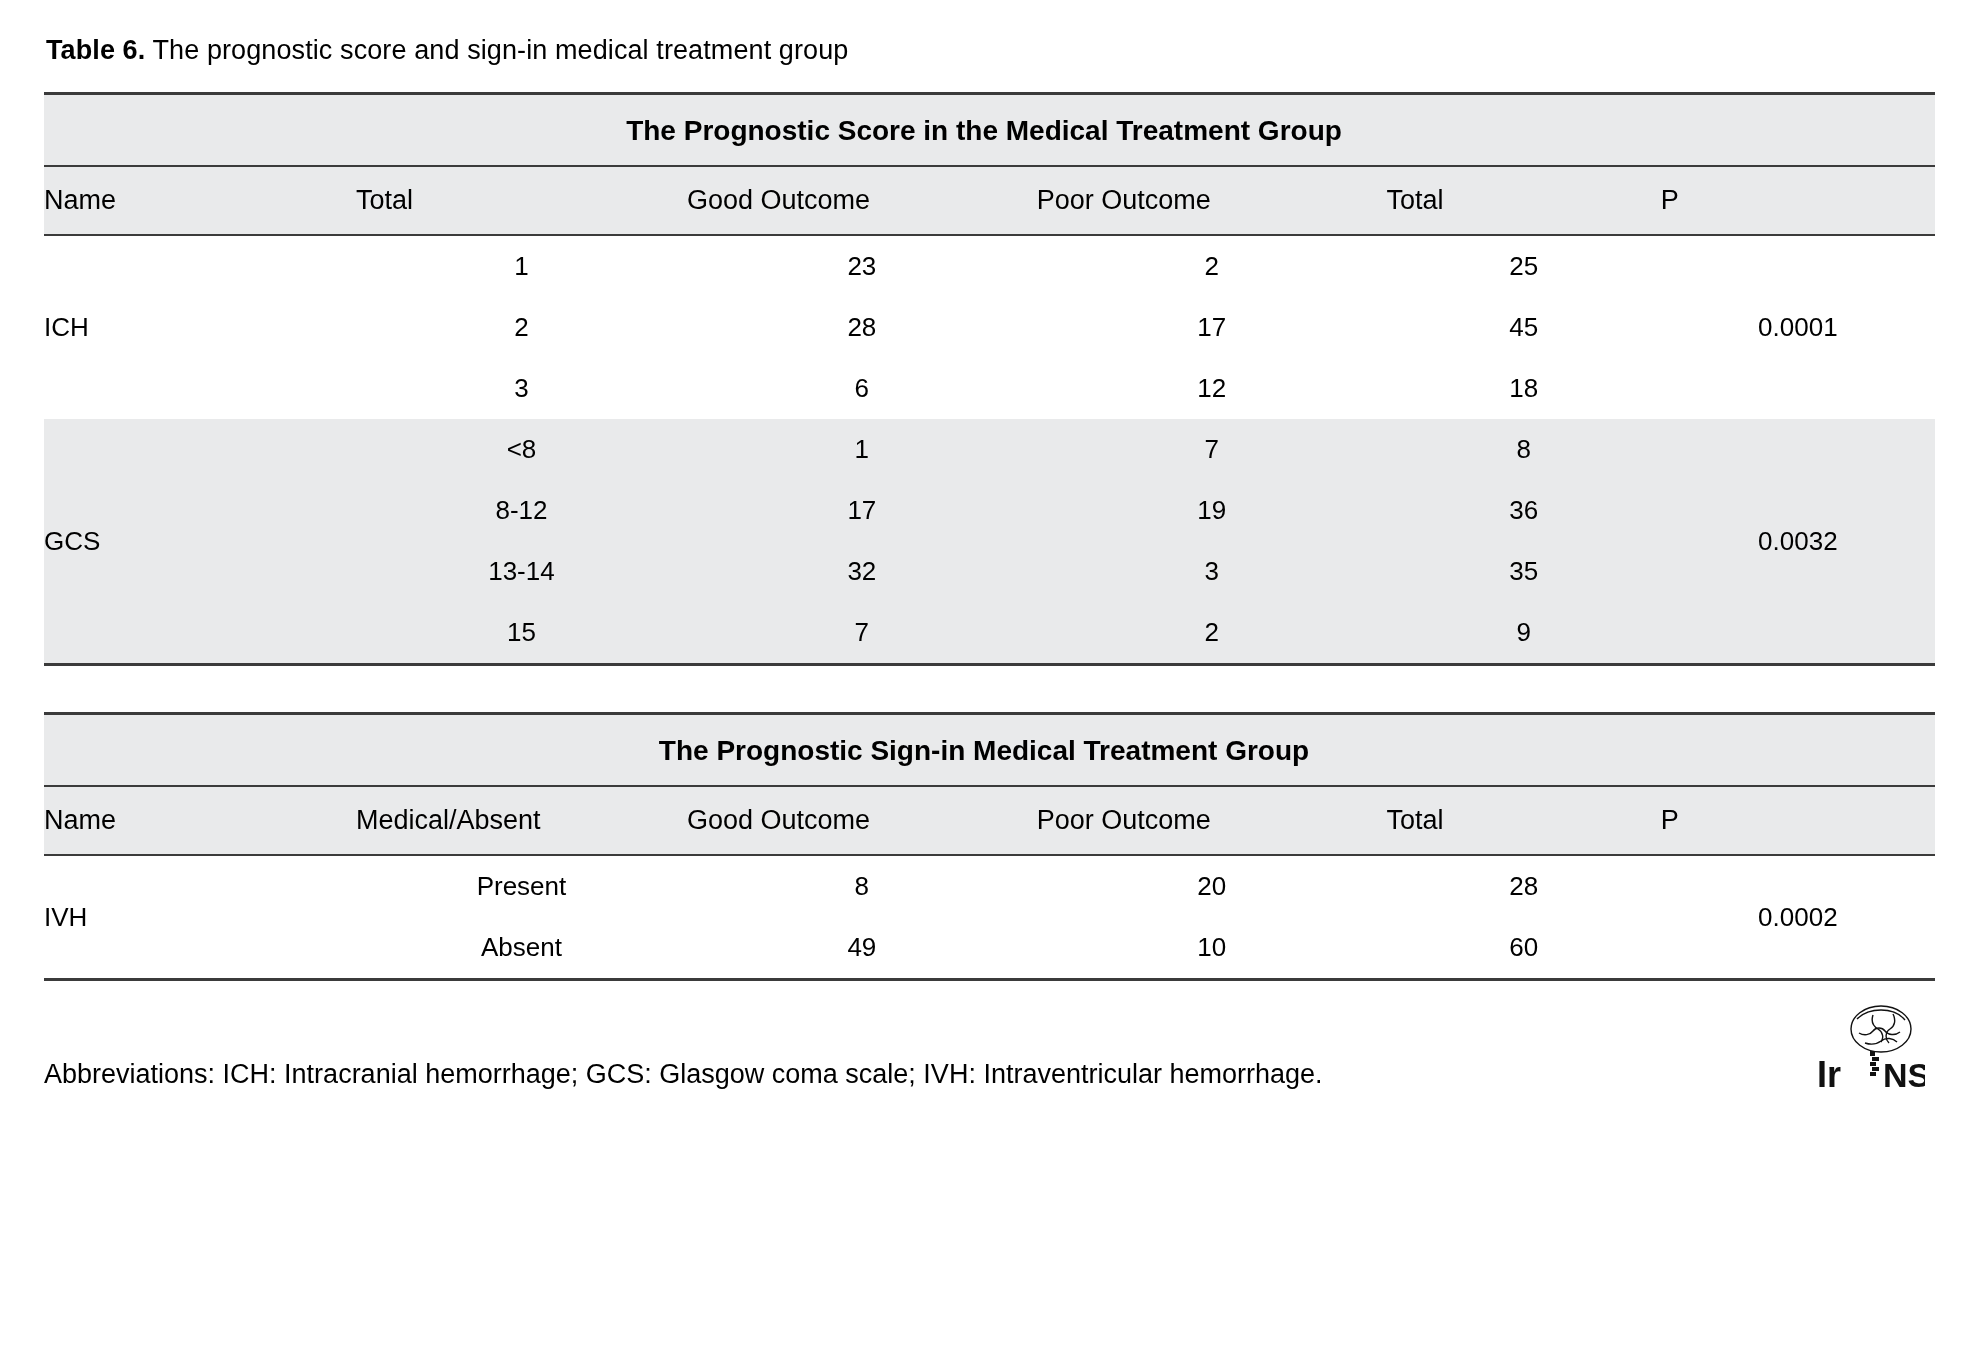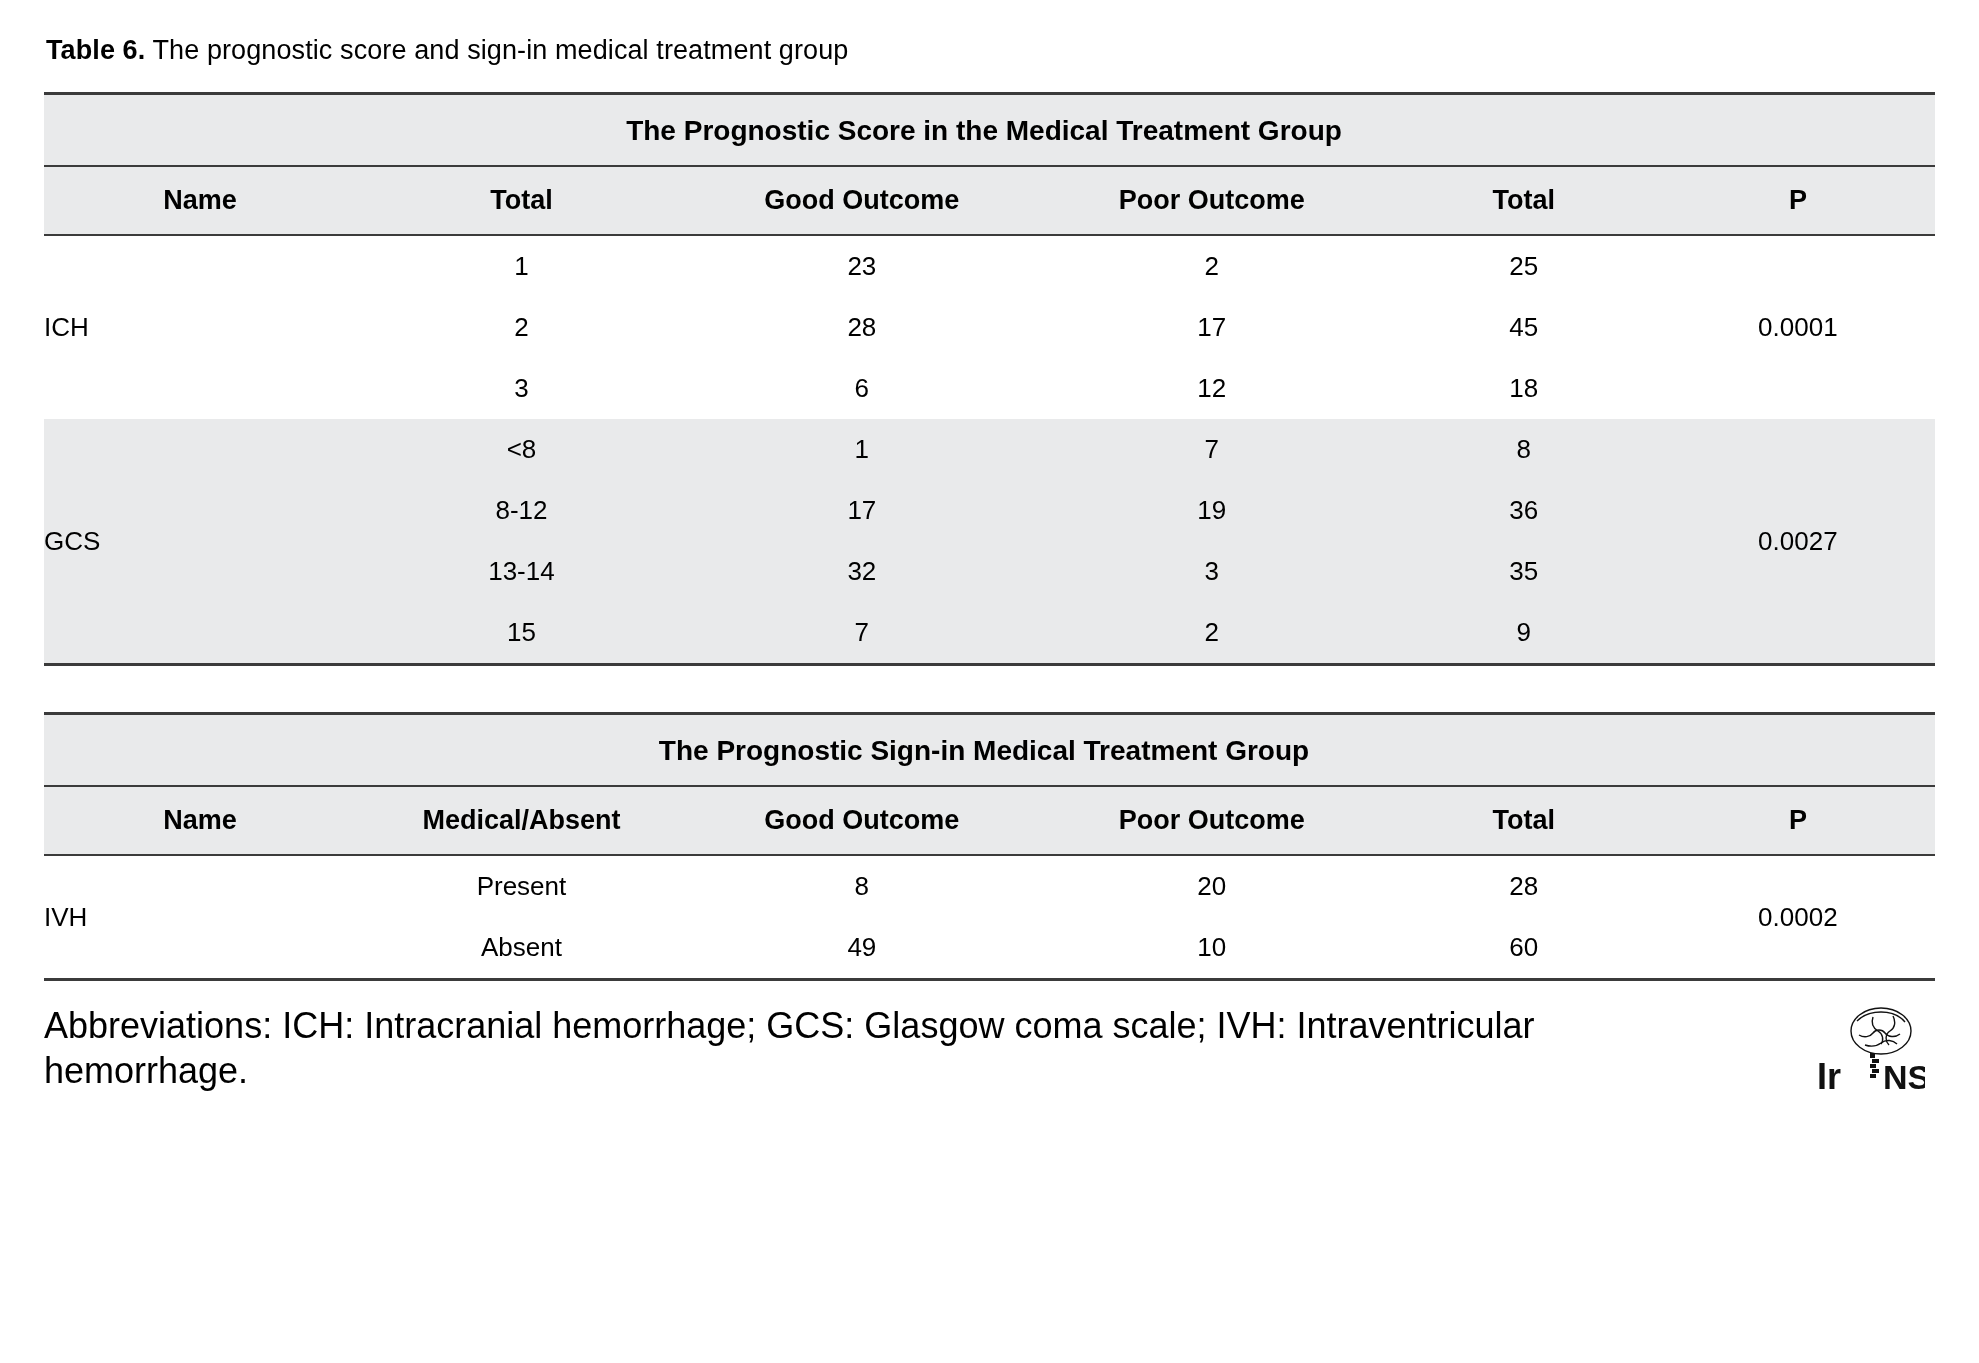--- a/index.html
+++ b/index.html
@@ -49,22 +49,22 @@
   .band {
     background: #e9eaeb;
   }
   .title-row td {
     text-align: center;
     font-weight: bold;
     font-size: 28px;
     padding: 20px 11px 18px 0;
   }
   .head-row td {
-    text-align: center;
-    font-weight: bold;
+    text-align: left;
+    font-weight: normal;
     font-size: 27px;
     padding: 18px 0 18px 0;
   }
   .data-row td {
     text-align: center;
     font-size: 26px;
     padding: 15px 0 15px 0;
   }
   td.name-cell {
     font-size: 26px;
@@ -77,21 +77,21 @@
   .col-total  { width: 14.5%; }
   .col-p      { width: 14.5%; }
 
   .footer {
     display: flex;
     align-items: flex-end;
     justify-content: space-between;
     margin-top: 22px;
   }
   .abbrev {
-    font-size: 36px;
+    font-size: 27px;
     line-height: 1.25;
     max-width: 1700px;
   }
   .logo {
     width: 110px;
     height: 88px;
     flex: 0 0 auto;
     margin-right: 10px;
   }
 </style>
@@ -146,21 +146,21 @@
         <td>12</td>
         <td>18</td>
       </tr>
 
       <tr class="data-row band">
         <td class="name-cell" rowspan="4">GCS</td>
         <td>&lt;8</td>
         <td>1</td>
         <td>7</td>
         <td>8</td>
-        <td rowspan="4">0.0027</td>
+        <td rowspan="4">0.0032</td>
       </tr>
       <tr class="data-row band">
         <td>8-12</td>
         <td>17</td>
         <td>19</td>
         <td>36</td>
       </tr>
       <tr class="data-row band">
         <td>13-14</td>
         <td>32</td>

